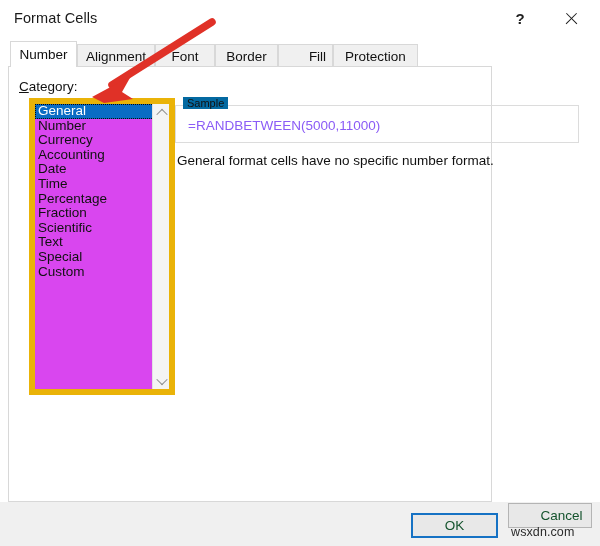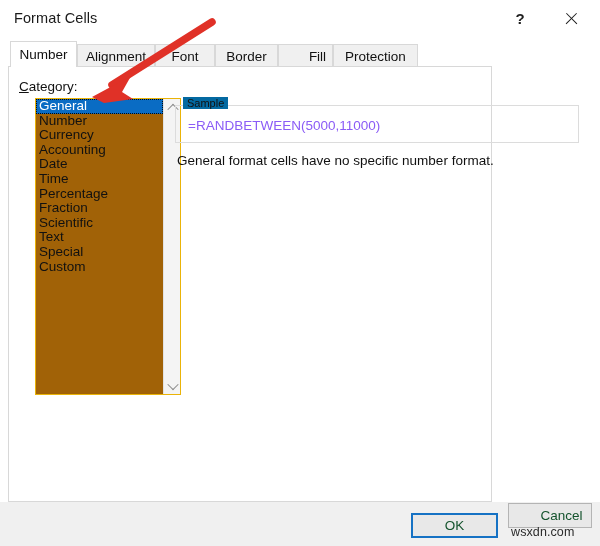--- a/index.html
+++ b/index.html
@@ -124,26 +124,26 @@
     top: 12px;
     font-size: 13.5px;
     color: #111111;
     white-space: nowrap;
   }
   .category-label u { text-decoration: underline; }
 
   
   .listbox {
     position: absolute;
-    left: 26px;
+    left: 20px;
     top: 31px;
     width: 146px;
     height: 297px;
-    background: #a16207;
-    border: 1px solid #eab308;
+    background: #d946ef;
+    border: 6px solid #eab308;
     box-sizing: border-box;
     overflow: hidden;
   }
   .list-items {
     position: absolute;
     left: 0; top: 0;
     width: 127px;
   }
   .list-item {
     height: 14.6px;

